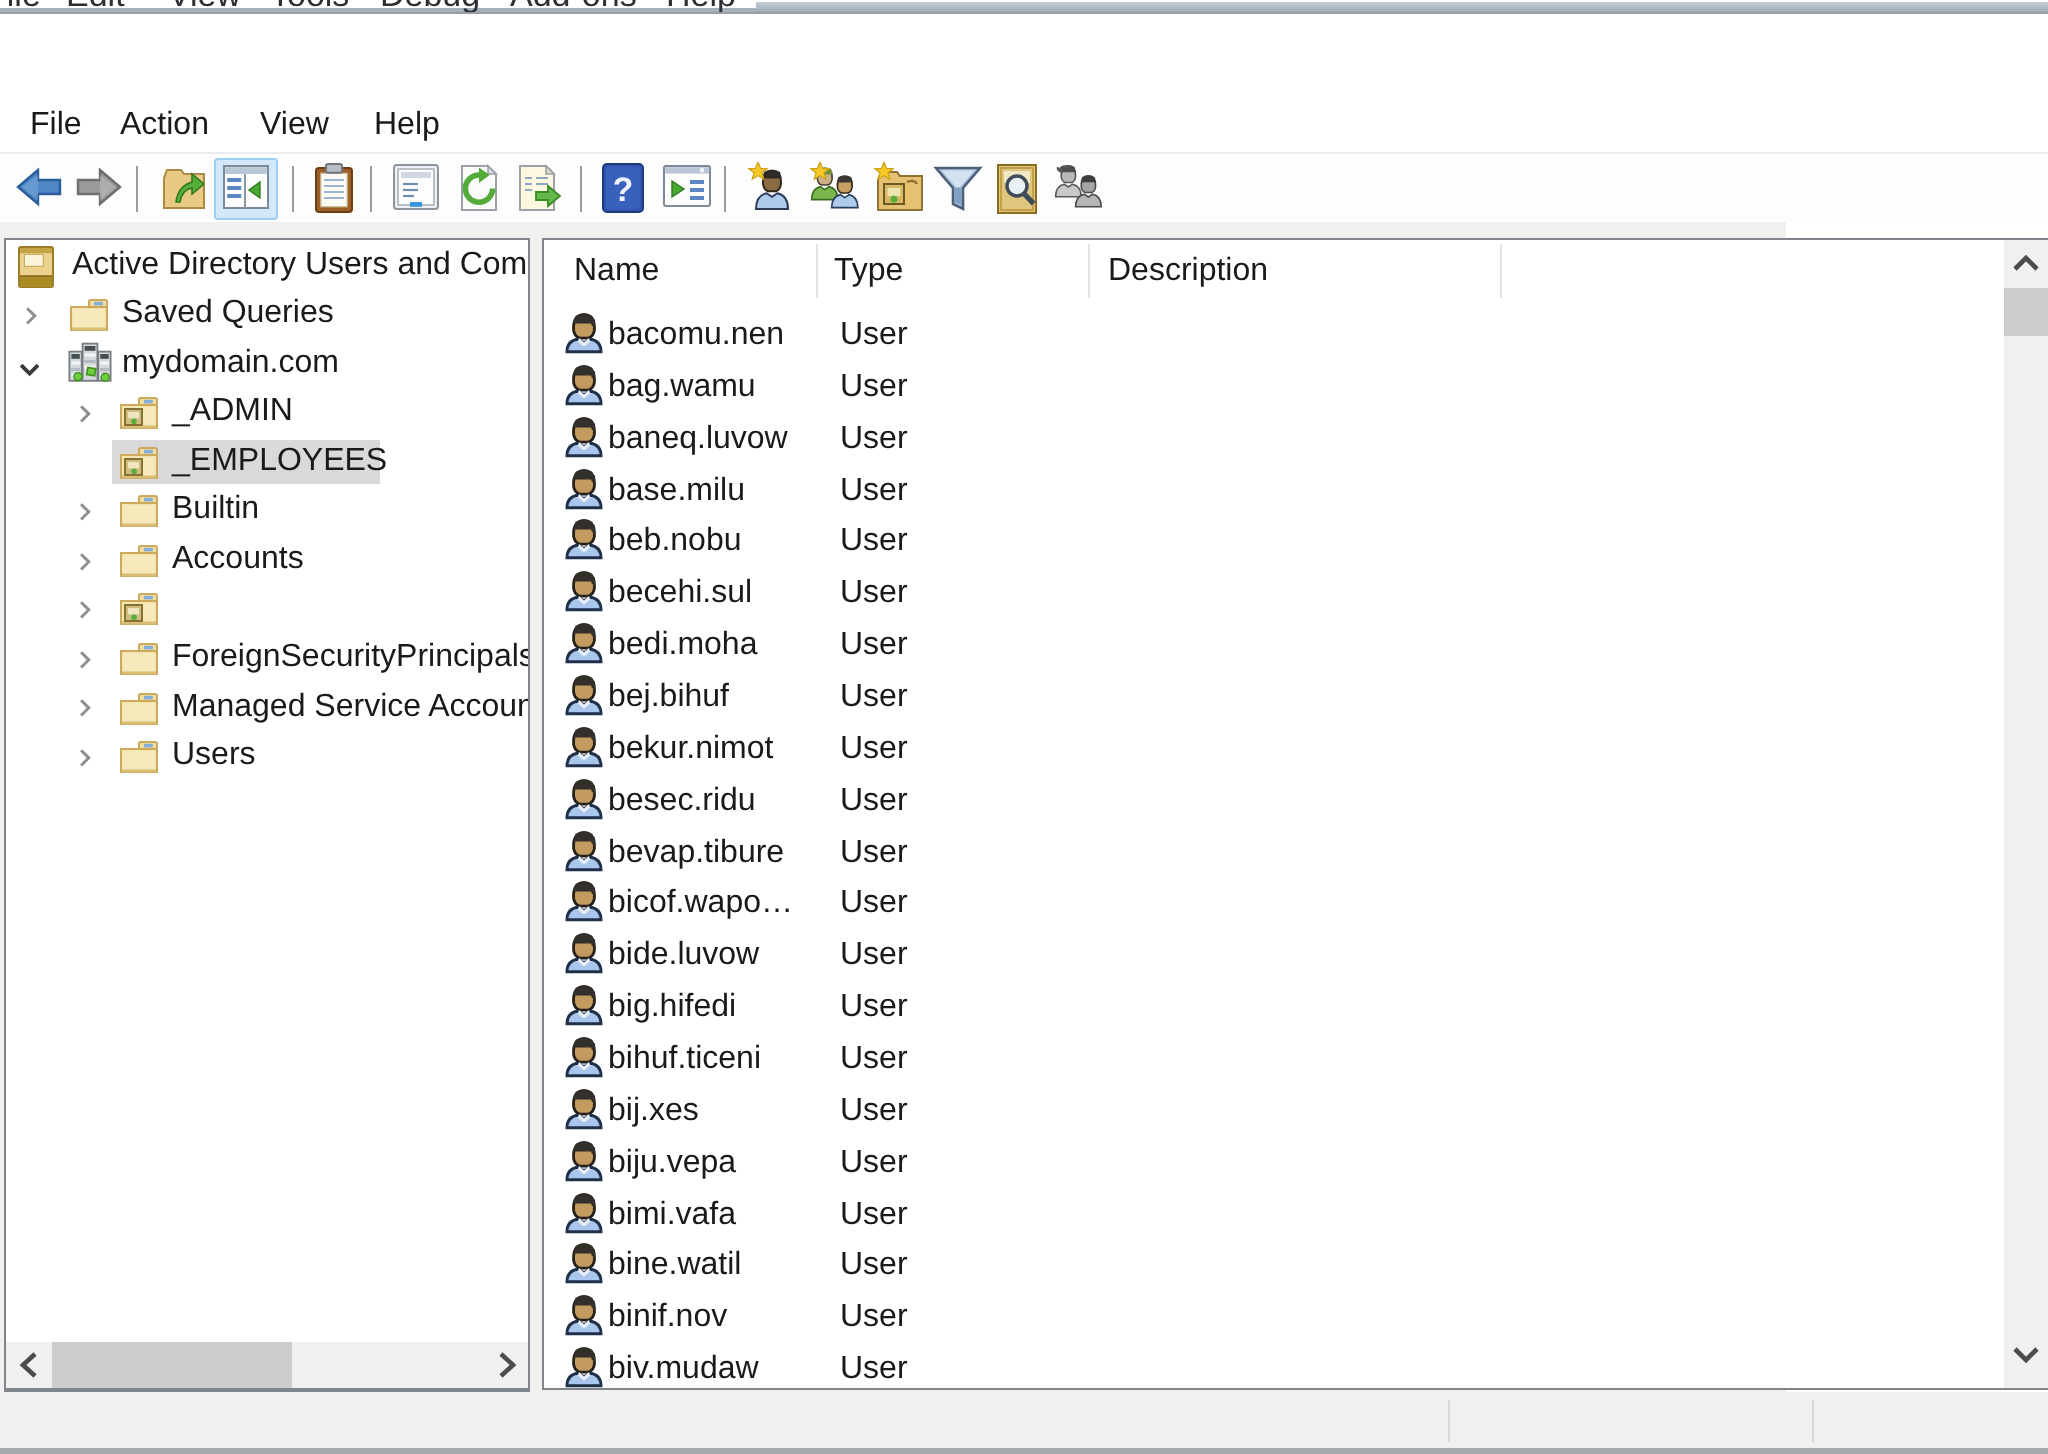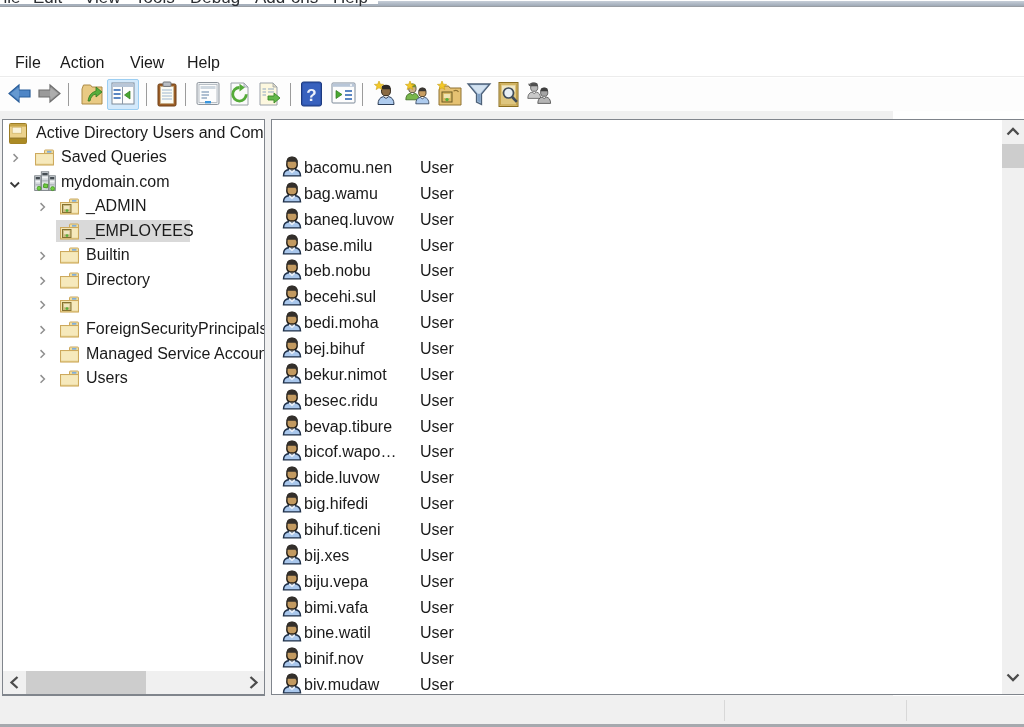--- a/index.html
+++ b/index.html
@@ -302,21 +302,21 @@
 <svg class="chev" style="left:33px;top:154.8px" width="14" height="18" viewBox="0 0 14 18">
           <path d="M4.8 3.2 L10.6 8.9 L4.8 14.6" fill="none" stroke="#8f8f8f" stroke-width="2.2"></path>
         </svg>
 <div style="position:absolute;left:56px;top:151.8px;width:21px;height:17px"><svg width="21" height="17" viewBox="0 0 21 17">
             <path d="M10.5 4.5 L10.5 1.8 Q10.5 1 11.3 1 L18.7 1 Q19.5 1 19.5 1.8 L19.5 4.5 Z" fill="#f0deA0" stroke="#cda95e" stroke-width="1"></path>
             <rect x="13" y="1.9" width="4.4" height="1.8" fill="#82aed8"></rect>
             <rect x="1.5" y="4.5" width="18" height="11.5" fill="#f3e3a8" stroke="#cda95e" stroke-width="1"></rect>
             <rect x="2.5" y="5.5" width="16" height="9.5" fill="#f6e9bc"></rect>
             <path d="M2 15.5 L19 15.5" stroke="#d9bd74" stroke-width="1.4"></path>
           </svg></div>
-<div class="trow" style="left:83px;top:150.8px">Directory</div>
+<div class="trow" style="left:83px;top:150.8px">Accounts</div>
 <svg class="chev" style="left:33px;top:179.35000000000002px" width="14" height="18" viewBox="0 0 14 18">
           <path d="M4.8 3.2 L10.6 8.9 L4.8 14.6" fill="none" stroke="#8f8f8f" stroke-width="2.2"></path>
         </svg>
 <div style="position:absolute;left:56px;top:176.4px;width:21px;height:17px"><svg width="21" height="17" viewBox="0 0 21 17">
             <path d="M10.5 4.5 L10.5 1.8 Q10.5 1 11.3 1 L18.7 1 Q19.5 1 19.5 1.8 L19.5 4.5 Z" fill="#f0deA0" stroke="#cda95e" stroke-width="1"></path>
             <rect x="13" y="1.9" width="4.4" height="1.8" fill="#82aed8"></rect>
             <rect x="1.5" y="4.5" width="18" height="11.5" fill="#f3e3a8" stroke="#cda95e" stroke-width="1"></rect>
             <rect x="2.5" y="5.5" width="16" height="9.5" fill="#f6e9bc"></rect>
             <path d="M2 15.5 L19 15.5" stroke="#d9bd74" stroke-width="1.4"></path>
             <rect x="3.5" y="6.5" width="8.5" height="8" fill="#cdbd83" stroke="#857232" stroke-width="1"></rect>
@@ -360,20 +360,28 @@
 <svg style="position:absolute;left:4px;top:3px" width="14" height="17" viewBox="0 0 14 17">
             <path d="M10.5 3 L4.5 8.5 L10.5 14" fill="none" stroke="#4c4c4c" stroke-width="2.3"></path>
           </svg>
 <div style="position:absolute;left:23px;top:0;width:120px;height:23px;background:#cdcdcd"></div>
 <svg style="position:absolute;left:243px;top:3px" width="14" height="17" viewBox="0 0 14 17">
             <path d="M4.5 3 L10.5 8.5 L4.5 14" fill="none" stroke="#4c4c4c" stroke-width="2.3"></path>
           </svg>
 </div>
       </div>
     <div id="listpane">
+        <div id="lheader">
+          <div class="ht" style="left:15px">Name</div>
+          <div class="ht" style="left:145px">Type</div>
+          <div class="ht" style="left:282px">Description</div>
+          <div class="hsep" style="left:136px"></div>
+          <div class="hsep" style="left:272px"></div>
+          <div class="hsep" style="left:478px"></div>
+        </div>
 <div class="lrow" style="top:35.0px">
           <div class="usericon"><svg width="20" height="21" viewBox="0 0 18 19">
               <path d="M4.3 8.2 Q3.9 1.2 9 1.2 Q14.1 1.2 13.7 8.2 Q13.4 11 11 11.8 L7 11.8 Q4.6 11 4.3 8.2 Z" fill="#c39a60" stroke="#26211a" stroke-width="1.3"></path>
               <path d="M5.2 1.8 Q9 -0.6 12.8 1.8 L13.9 5.2 L4.1 5.2 Z" fill="#332f2b"></path>
               <path d="M11.5 2 L14 3.5 L14 7 L12.5 6.2 Z" fill="#332f2b"></path>
               <path d="M1.3 18 Q1.3 13 6.3 12.2 L9 14 L11.7 12.2 Q16.7 13 16.7 18 Z" fill="#a9c7ec" stroke="#1f3048" stroke-width="1.3"></path>
               <path d="M6.8 11.8 L9 13.8 L11.2 11.8 L11.8 13.4 L9 15.6 L6.2 13.4 Z" fill="#ecf2fa"></path>
             </svg></div>
           <div class="nm">bacomu.nen</div>
           <div class="tp">User</div>

